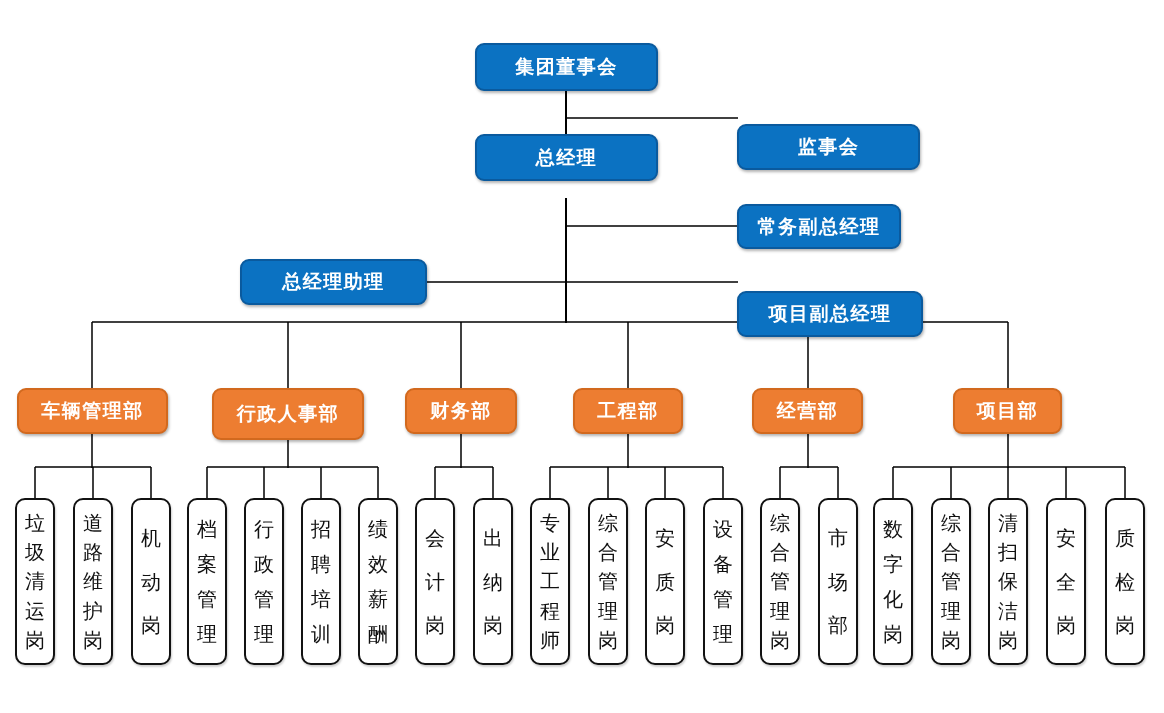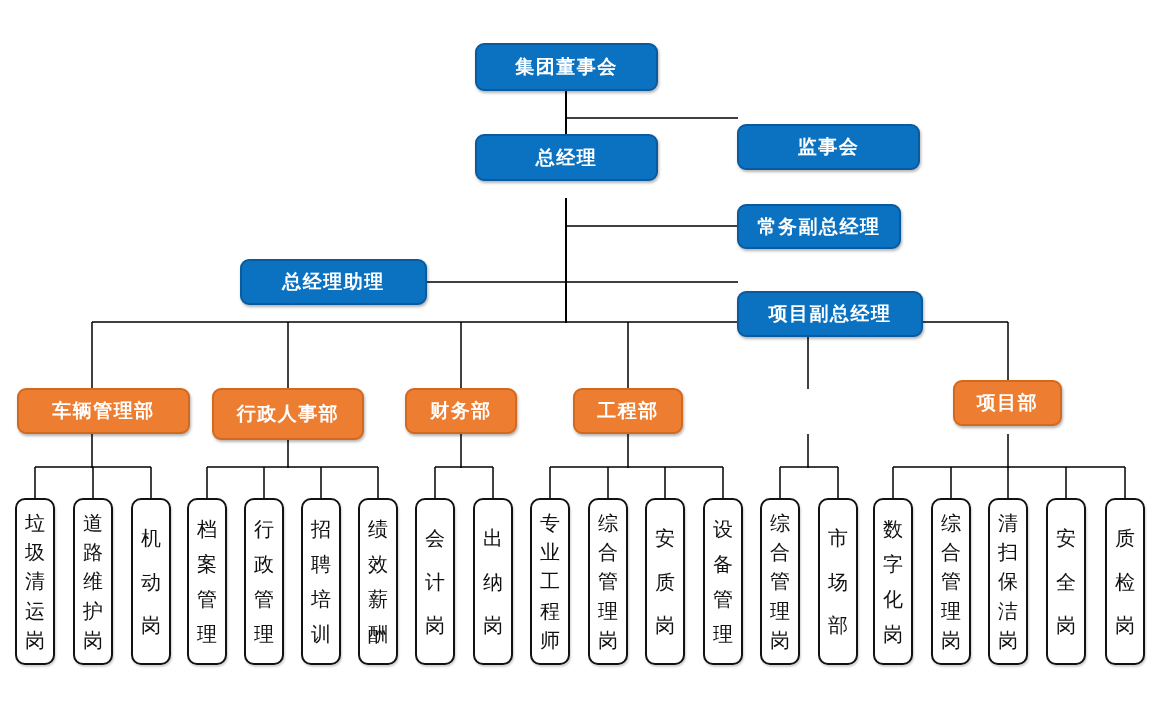--- a/index.html
+++ b/index.html
@@ -90,25 +90,26 @@
     </g>
   </svg>
 
   <div class="node bluebox" style="left:475px;top:43px;width:183px;height:48px;">集团董事会</div>
   <div class="node bluebox" style="left:737px;top:95px;width:183px;height:46px;margin-top:29px;">监事会</div>
   <div class="node bluebox" style="left:475px;top:134px;width:183px;height:47px;">总经理</div>
   <div class="node bluebox" style="left:737px;top:204px;width:164px;height:45px;">常务副总经理</div>
   <div class="node bluebox" style="left:240px;top:259px;width:187px;height:46px;">总经理助理</div>
   <div class="node bluebox" style="left:737px;top:259px;width:186px;height:46px;margin-top:32px;">项目副总经理</div>
 
-  <div class="node dept" style="left:17px;top:388px;width:173px;height:46px;">车辆管理部</div>
+  <div class="node dept" style="left:17px;top:388px;width:151px;height:46px;">车辆管理部</div>
   <div class="node dept" style="left:212px;top:388px;width:152px;height:52px;">行政人事部</div>
   <div class="node dept" style="left:573px;top:388px;width:110px;height:46px;">工程部</div>
   <div class="node dept" style="left:405px;top:388px;width:112px;height:46px;">财务部</div>
-  <div class="node dept" style="left:953px;top:380px;width:109px;height:46px;">项目部</div>
+  <div class="node dept" style="left:752px;top:388px;width:111px;height:46px;">经营部</div>
+  <div class="node dept" style="left:953px;top:388px;width:109px;height:46px;">项目部</div>
 
   <div class="node post vtext" style="left:15px;top:498px;width:40px;height:167px;">
       <span>垃</span>
       <span>圾</span>
       <span>清</span>
       <span>运</span>
       <span>岗</span>
     </div>
   <div class="node post vtext" style="left:73px;top:498px;width:40px;height:167px;">
       <span>道</span>

